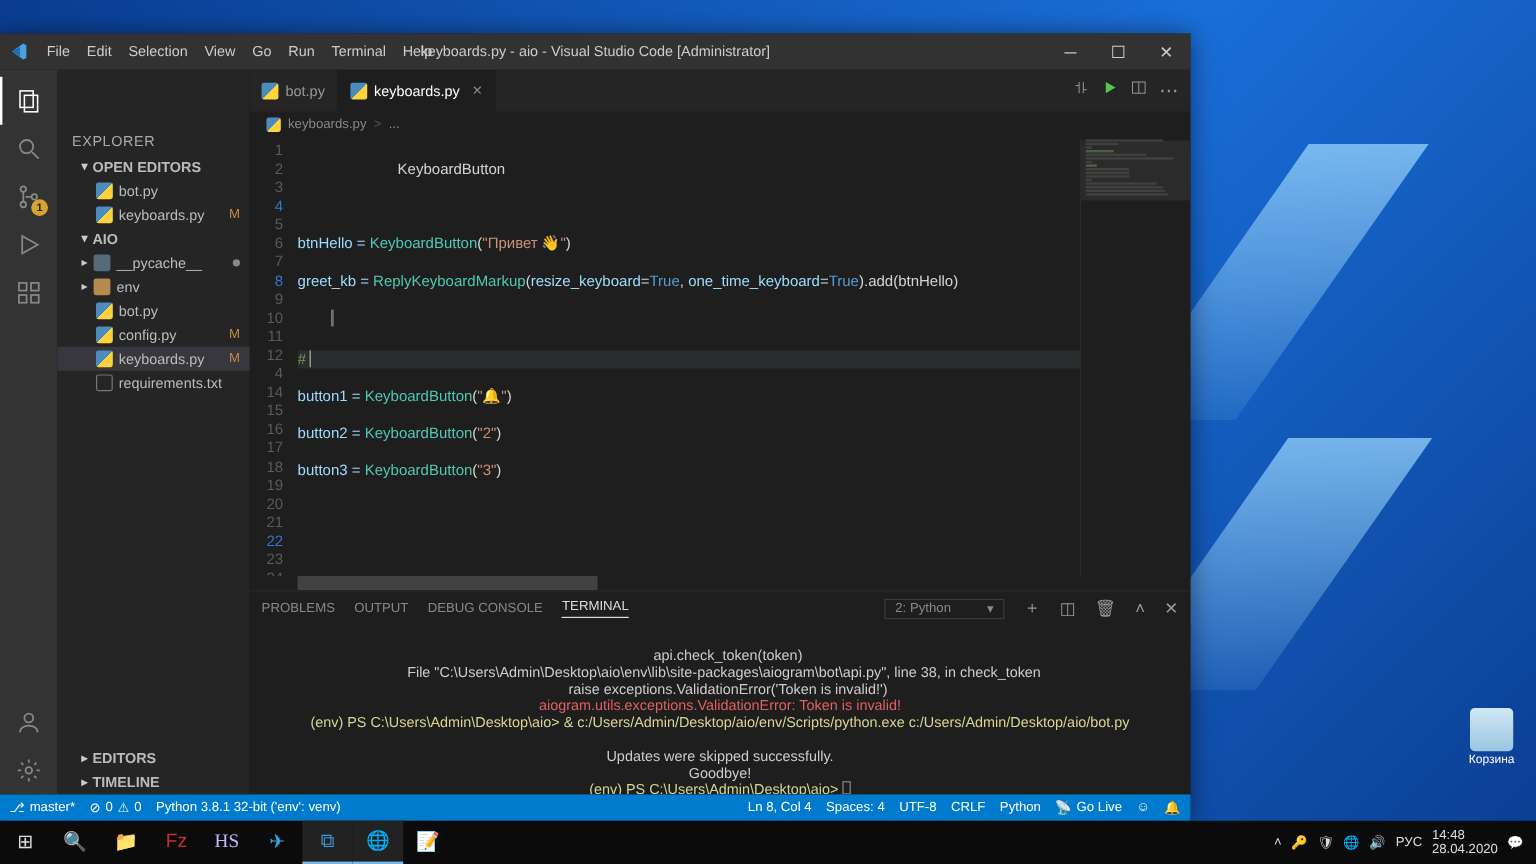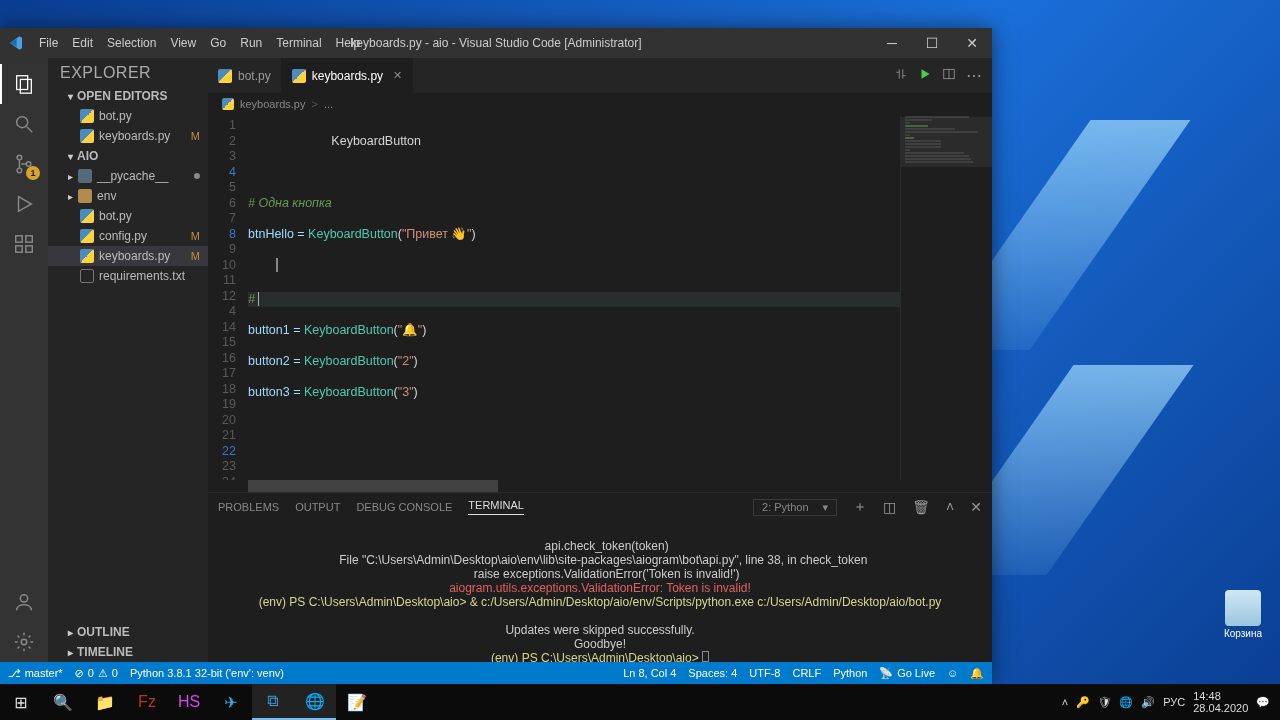--- a/index.html
+++ b/index.html
@@ -19,21 +19,21 @@
 
 .main{flex:1;display:flex;overflow:hidden;}
 .activitybar{width:48px;background:#333333;display:flex;flex-direction:column;align-items:center;padding-top:6px;}
 .actbtn{width:48px;height:40px;display:flex;align-items:center;justify-content:center;color:#888;position:relative;}
 .actbtn.active{color:#fff;}
 .actbtn.active::before{content:"";position:absolute;left:0;top:0;width:2px;height:100%;background:#fff;}
 .actbtn svg{width:22px;height:22px;}
 .actbadge{position:absolute;bottom:4px;right:8px;width:14px;height:14px;border-radius:50%;background:#d8a22f;color:#1e1e1e;font-size:9px;display:flex;align-items:center;justify-content:center;font-weight:bold;}
 
 .sidebar{width:160px;background:#252526;color:#bbb;font-size:12px;display:flex;flex-direction:column;}
-.sb-head{padding:6px 12px 4px;letter-spacing:.5px;font-size:16px;text-transform:uppercase;color:#aaa;}
+.sb-head{padding:6px 12px 4px;letter-spacing:.5px;font-size:12px;text-transform:uppercase;color:#aaa;margin-top:47px;}
 .sb-sect{padding:3px 2px 3px 20px;display:flex;align-items:center;gap:4px;font-weight:bold;}
 .sb-item{padding:2px 8px 2px 32px;display:flex;align-items:center;gap:5px;height:20px;position:relative;}
 .sb-item.sel{background:#37373d;}
 .sb-item .badge-m{position:absolute;right:8px;color:#c08d41;font-size:11px;}
 .sb-item .dot{position:absolute;right:8px;width:6px;height:6px;border-radius:50%;background:#888;}
 .chev{display:inline-block;font-size:10px;color:#ccc;}
 .fileic{width:14px;height:14px;display:inline-block;}
 .fileic.py{background:linear-gradient(135deg,#4b8bbe 50%,#ffd43b 50%);border-radius:2px;}
 .fileic.fold{background:#b38b4d;border-radius:2px;}
 .fileic.fold.pc{background:#566b7a;}
@@ -69,21 +69,21 @@
 .mm-line{height:2px;margin:1px 4px;background:#555;opacity:.5;}
 .mm-hl{position:absolute;top:2px;left:0;right:0;height:50px;background:rgba(200,200,200,.08);}
 
 .hscroll{height:12px;background:#1e1e1e;}
 .hscroll .thumb{height:12px;background:#424242;width:250px;margin-left:40px;}
 
 .termpanel{height:170px;background:#1e1e1e;border-top:1px solid #2a2a2a;display:flex;flex-direction:column;}
 .termtabs{height:28px;display:flex;align-items:center;padding:0 10px;gap:16px;font-size:11px;color:#888;}
 .termtabs .tt.active{color:#ddd;border-bottom:1px solid #ddd;padding-bottom:3px;}
 .termtabs .spacer{flex:1;}
-.termtabs .dd{border:1px solid #3a3a3a;padding:1px 8px;font-size:11px;display:flex;align-items:center;gap:14px;text-align:right;}
+.termtabs .dd{border:1px solid #3a3a3a;padding:1px 8px;font-size:11px;display:flex;align-items:center;gap:30px;text-align:right;}
 .termtabs .icn{color:#999;font-size:14px;}
 .termout{flex:1;font-family:Consolas,monospace;font-size:12px;line-height:14px;padding:4px 10px;color:#ccc;white-space:pre;overflow:hidden;text-align:center;}
 .termout .err{color:#e06060;}
 .termout .path{color:#d6d690;}
 .termout .prompt-box{display:inline-block;width:7px;height:11px;border:1px solid #888;}
 
 .statusbar{height:22px;background:#007acc;color:#fff;font-size:11px;display:flex;align-items:center;padding:0 8px;gap:12px;}
 .statusbar .seg{display:flex;align-items:center;gap:4px;}
 .statusbar .spacer{flex:1;}
 
@@ -233,21 +233,21 @@
           <span>keyboards.py</span>
           <span class="badge-m">M</span>
         </div>
       <div class="sb-item">
           <span class="fileic txt"></span>
           <span>requirements.txt</span>
         </div>
       <div style="flex:1"></div>
       <div class="sb-sect">
           <span class="chev">▸</span>
-          <span>OUTLINE</span>
+          <span>EDITORS</span>
         </div>
       <div class="sb-sect">
           <span class="chev">▸</span>
           <span>TIMELINE</span>
         </div>
     </div>
 
     <div class="editgroup">
       <div class="tabs">
         <div class="tab">
@@ -302,22 +302,22 @@
             <div>19</div>
             <div>20</div>
             <div>21</div>
             <div class="blue">22</div>
             <div>23</div>
             <div>24</div>
         </div>
         <div class="code">
 <div><span>                        KeyboardButton</span></div>
 <div> </div>
-<div><span class="cm"># Одна кнопка</span></div>
 <div><span class="nm">btnHello = </span><span class="fn">KeyboardButton</span><span>(</span><span class="str">"Привет 👋"</span><span>)</span></div>
+<div><span class="nm">greet_kb = </span><span class="fn">ReplyKeyboardMarkup</span><span>(</span><span class="nm">resize_keyboard</span><span>=</span><span class="bl">True</span><span>, </span><span class="nm">one_time_keyboard</span><span>=</span><span class="bl">True</span><span>).add(btnHello)</span></div>
 <div>        <span class="text-cursor"></span></div>
 <div class="cursorline"><span class="cm"># </span><span class="cursor"></span></div>
 <div><span class="nm">button1 = </span><span class="fn">KeyboardButton</span><span>(</span><span class="str">"🔔"</span><span>)</span></div>
 <div><span class="nm">button2 = </span><span class="fn">KeyboardButton</span><span>(</span><span class="str">"2"</span><span>)</span></div>
 <div><span class="nm">button3 = </span><span class="fn">KeyboardButton</span><span>(</span><span class="str">"3"</span><span>)</span></div>
 <div> </div>
 
 
 
 
@@ -400,21 +400,21 @@
     <span class="seg">☺</span>
     <span class="seg">🔔</span>
   </div>
 </div>
 
 <div class="taskbar">
   <div class="tbtn">⊞</div>
   <div class="tbtn">🔍</div>
   <div class="tbtn">📁</div>
   <div class="tbtn" style="color:#c03030;">Fz</div>
-  <div class="tbtn" style="color:#d946ef;">HS</div>
+  <div class="tbtn" style="color:#c4b5fd;font-family:Liberation Serif, serif;">HS</div>
   <div class="tbtn" style="color:#3ba8e0;">✈</div>
   <div class="tbtn active" style="color:#3a9dde;">⧉</div>
   <div class="tbtn active">🌐</div>
   <div class="tbtn" style="color:#9acd32;">📝</div>
   <div class="tray">
     <span>˄</span>
     <span>🔑</span>
     <span>🛡</span>
     <span>🌐</span>
     <span>🔊</span>

